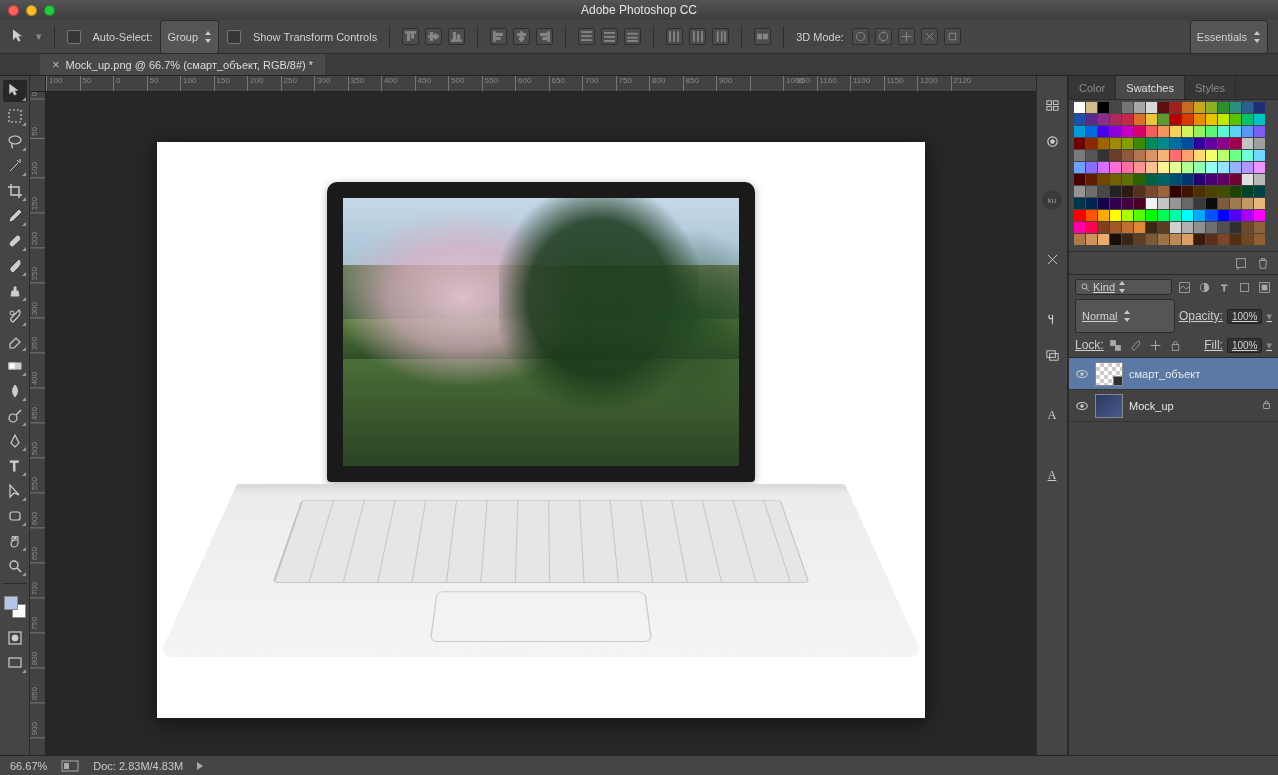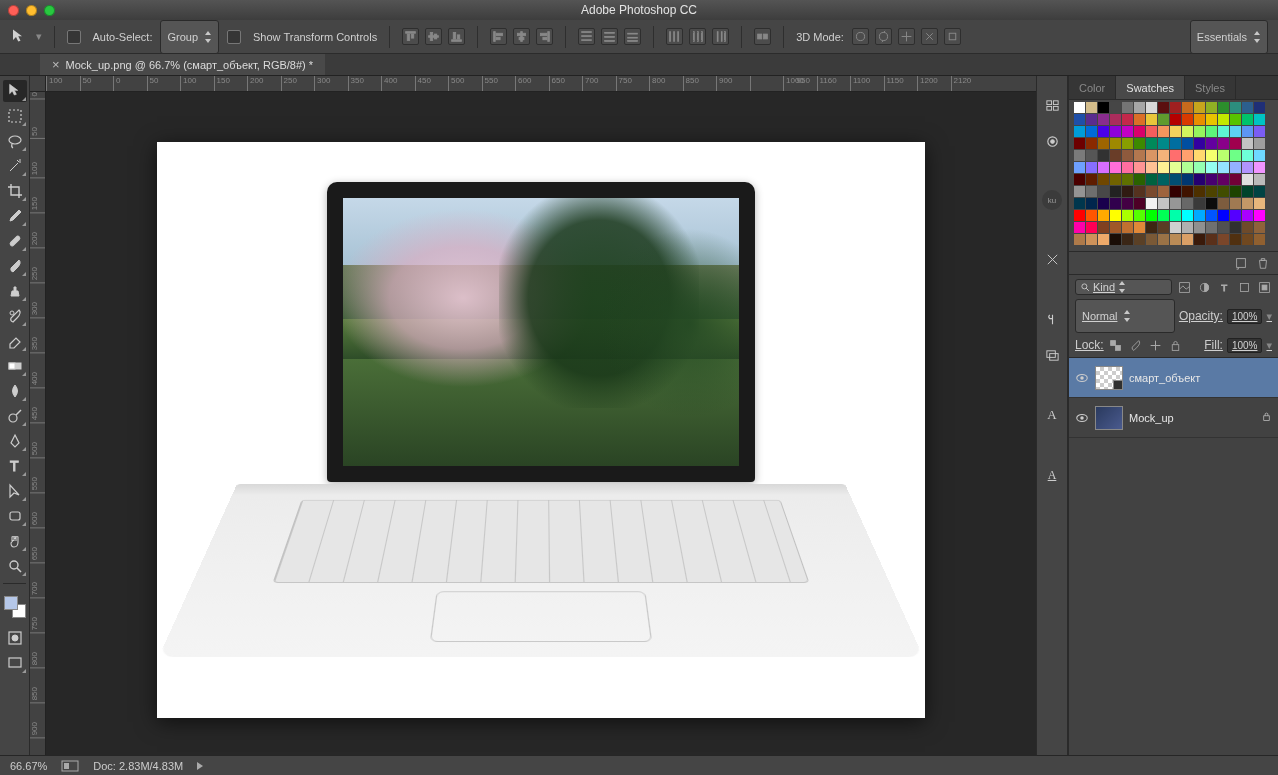--- a/index.html
+++ b/index.html
@@ -82,21 +82,21 @@
 .layers-controls { padding:4px 6px; display:flex; flex-direction:column; gap:4px; border-bottom:1px solid #2a2a2a;}
 .lc-row { display:flex; align-items:center; gap:4px;text-decoration:underline;}
 .lc-row .mini-sel { flex:1; }
 .lc-icons { display:flex; gap:4px;}
 .lc-icons .li { width:16px; height:16px; display:flex; align-items:center; justify-content:center;}
 .lc-icons .li svg { width:13px; height:13px; fill:#aaa; stroke:#aaa;}
 .lbl-sm { font-size:12px; color:#ccc;}
 .val-box { background:#333; border:1px solid #222; padding:1px 4px; font-size:10px; border-radius:2px;}
 
 .layer-list { flex:1; overflow:auto; background:#424242;}
-.layer { display:flex; align-items:center; height:40px; border-bottom:1px solid #333; padding:0 6px; gap:6px;}
+.layer { display:flex; align-items:center; height:32px; border-bottom:1px solid #333; padding:0 6px; gap:6px;}
 .layer.selected { background:#5a7aa5;}
 .eye { width:14px; height:14px;}
 .eye svg{width:14px;height:14px;fill:#ccc;}
 .thumb { width:28px; height:24px; border:1px solid #888; background:#fff; display:flex; align-items:center; justify-content:center; font-size:8px; position:relative;}
 .thumb.chk-bg { background: repeating-conic-gradient(#ccc 0 25%, #fff 0 50%) 0 0/8px 8px;}
 .smart-corner { position:absolute; right:-1px; bottom:-1px; width:10px; height:10px; background:#2f2f2f; border:1px solid #888;}
 .layer-name { font-size:11px; color:#e7e7e7; flex:1; white-space:nowrap; overflow:hidden; text-overflow:ellipsis;}
 .lock-ic svg { width:11px; height:11px; fill:#ccc;}
 
 .layers-footer { height:24px; border-top:1px solid #2a2a2a; display:flex; align-items:center; justify-content:flex-end; gap:8px; padding:0 8px;}

